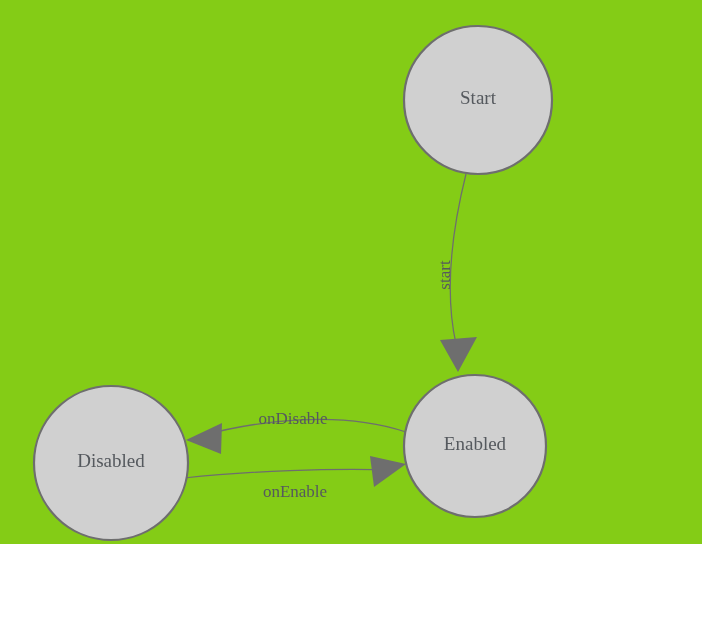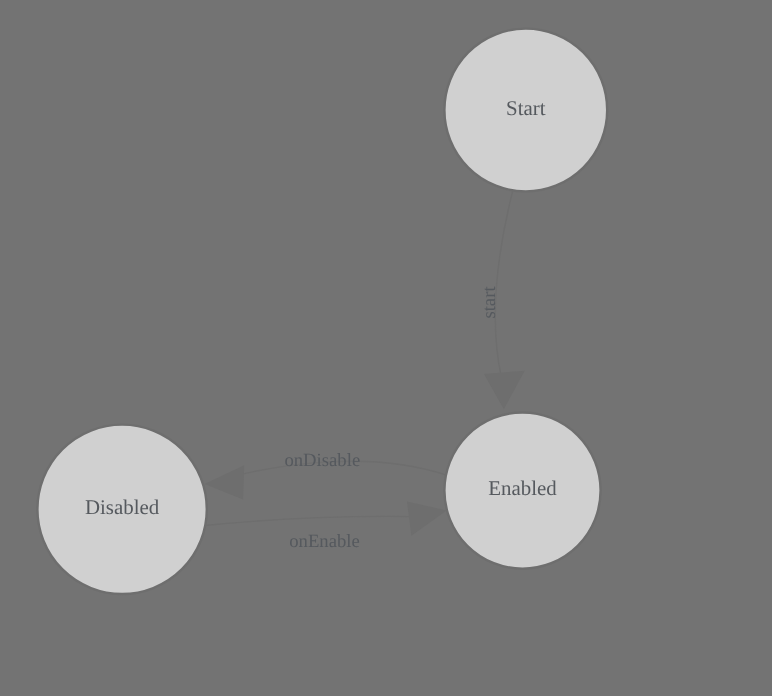--- a/index.html
+++ b/index.html
@@ -9,22 +9,22 @@
   }
   body {
     width: 702px;
     height: 633px;
     font-family: "Liberation Serif", "DejaVu Serif", serif;
     overflow: hidden;
   }
   #diagram-canvas {
     position: relative;
     width: 702px;
-    height: 633px;
-    background: #737373;
+    height: 544px;
+    background: #84cc16;
   }
   #diagram-svg {
     position: absolute;
     top: 0;
     left: 0;
     width: 702px;
     height: 633px;
   }
   .node-circle {
     fill: #d0d0d0;

